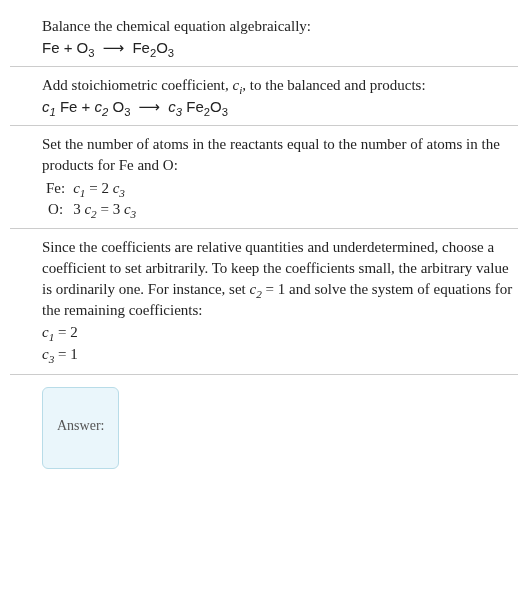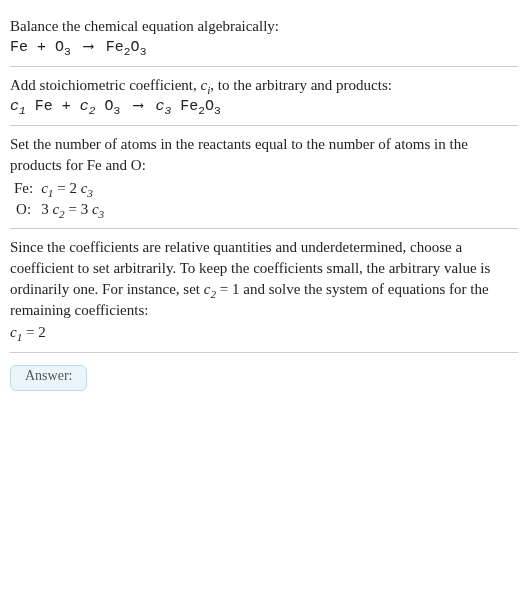--- a/index.html
+++ b/index.html
@@ -11,28 +11,29 @@
       font-family: Georgia, 'Times New Roman', serif;
       font-size: 15px;
       color: #222;
       background: #fff;
       width: 528px;
       padding: 8px 10px;
       line-height: 1.4;
     }
     .section {
       padding: 8px 0;
+      margin-left: 32px;
     }
     hr {
       border: none;
       border-top: 1px solid #ccc;
       margin: 0;
     }
     .eq {
-      font-family: Liberation Mono, monospace;
+      font-family: Liberation Sans, sans-serif;
     }
     sub {
       font-size: 0.75em;
       vertical-align: sub;
       line-height: 0;
     }
     .italic {
       font-style: italic;
       text-align: center;
     }
@@ -52,21 +53,21 @@
     .table-cell:first-child {
       text-align: center;
     }
     .coeff-line {
       margin: 1px 0;
     }
     .answer-box {
       background: #eaf6fb;
       border: 1px solid #b8dce8;
       border-radius: 6px;
-      padding: 0 14px;
+      padding: 28px 14px;
       display: inline-block;
       margin-top: 4px;
     }
     .answer-label {
       font-size: 14px;
       color: #555;
       margin-bottom: 4px;
     }
     .answer-eq {
       padding-left: 18px;
@@ -81,21 +82,21 @@
 
 <div class="section">
   <div>Balance the chemical equation algebraically:</div>
   <div class="eq">Fe + O<sub>3</sub> <span class="arrow">⟶</span> Fe<sub>2</sub>O<sub>3</sub></div>
 </div>
 
 <hr>
 
 <div class="section">
   <div>
-    <span>Add stoichiometric coefficient, </span><span class="italic">c<sub>i</sub></span><span>, to the arbitrary and products:</span>
+    <span>Add stoichiometric coefficient, </span><span class="italic">c<sub>i</sub></span><span>, to the balanced and products:</span>
   </div>
   <div class="eq">
     <span class="italic">c<sub>1</sub></span> Fe + <span class="italic">c<sub>2</sub></span> O<sub>3</sub> <span class="arrow">⟶</span> <span class="italic">c<sub>3</sub></span> Fe<sub>2</sub>O<sub>3</sub>
   </div>
 </div>
 
 <hr>
 
 <div class="section">
   <div>Set the number of atoms in the reactants equal to the number of atoms in the products for Fe and O:</div>
@@ -111,20 +112,21 @@
   </div>
 </div>
 
 <hr>
 
 <div class="section">
   <div>
     <span>Since the coefficients are relative quantities and underdetermined, choose a coefficient to set arbitrarily. To keep the coefficients small, the arbitrary value is ordinarily one. For instance, set </span><span class="italic">c<sub>2</sub></span><span> = 1 and solve the system of equations for the remaining coefficients:</span>
   </div>
   <div class="coeff-line"><span class="italic">c<sub>1</sub></span> = 2</div>
+  <div class="coeff-line"><span class="italic">c<sub>3</sub></span> = 1</div>
 </div>
 
 <hr>
 
 <div class="section">
   <div class="answer-box">
     <div class="answer-label">Answer:</div>
   </div>
 </div>
 

